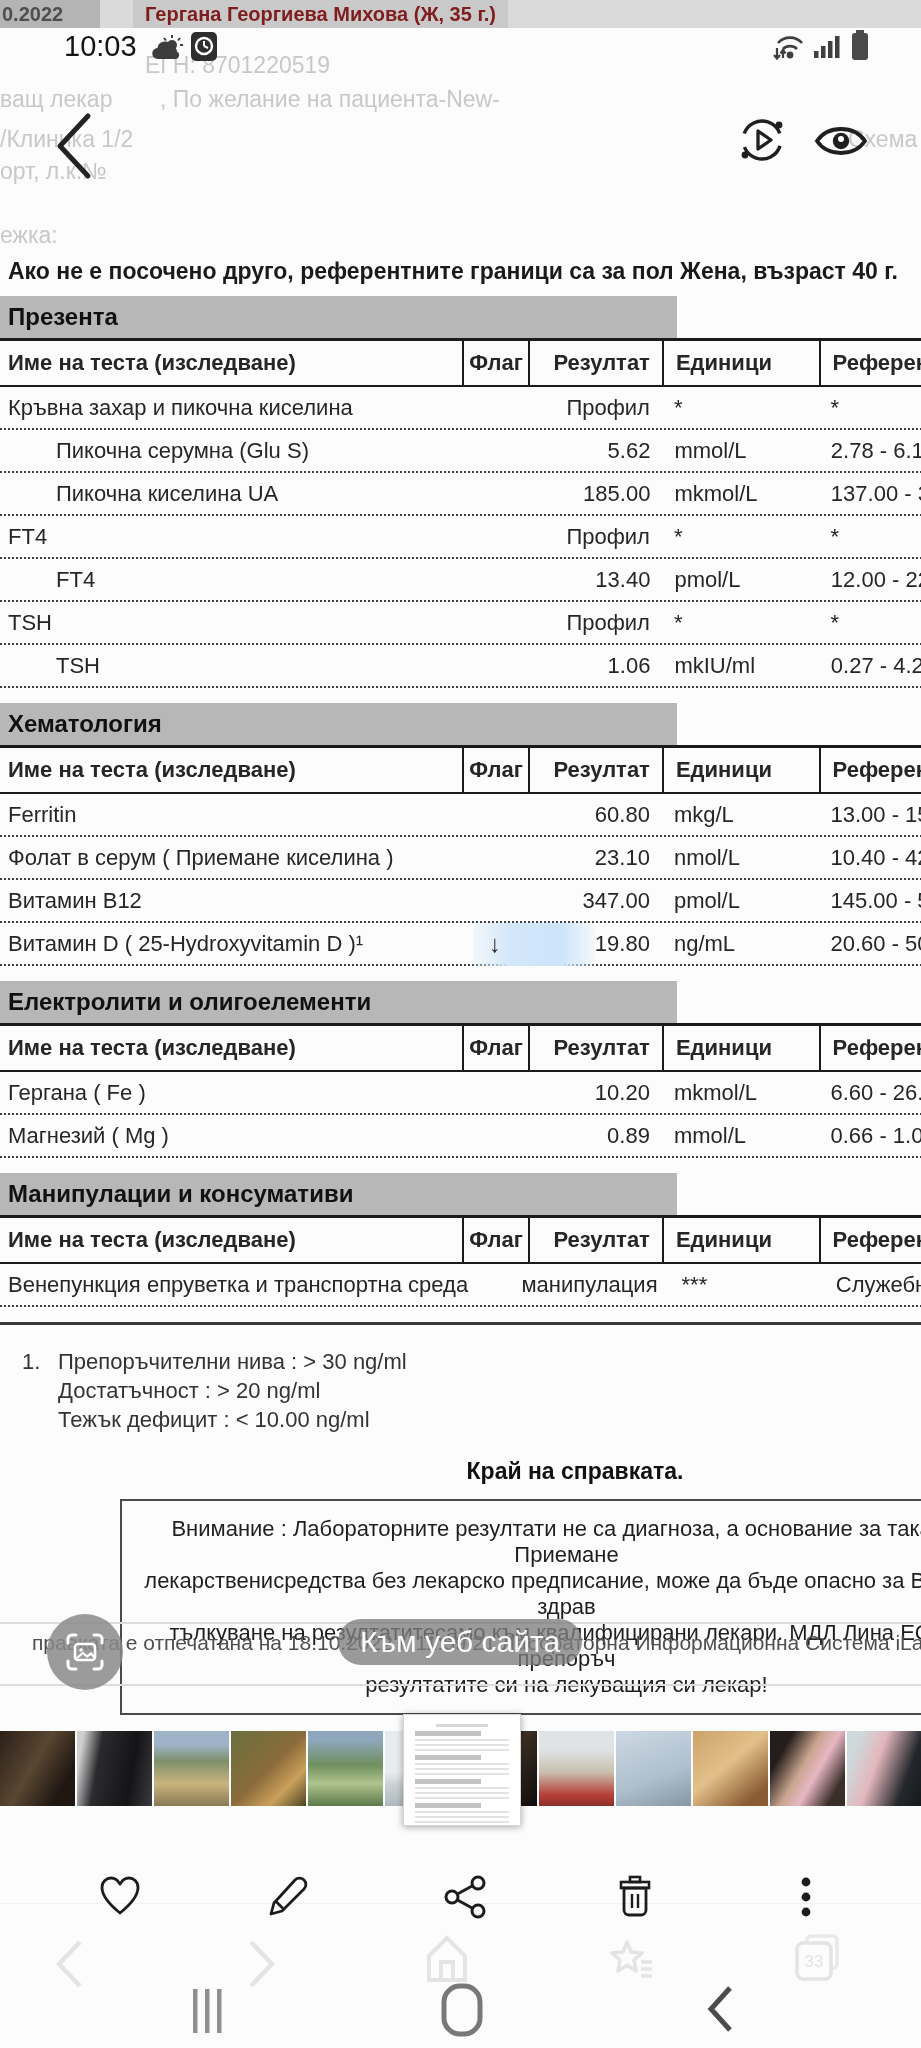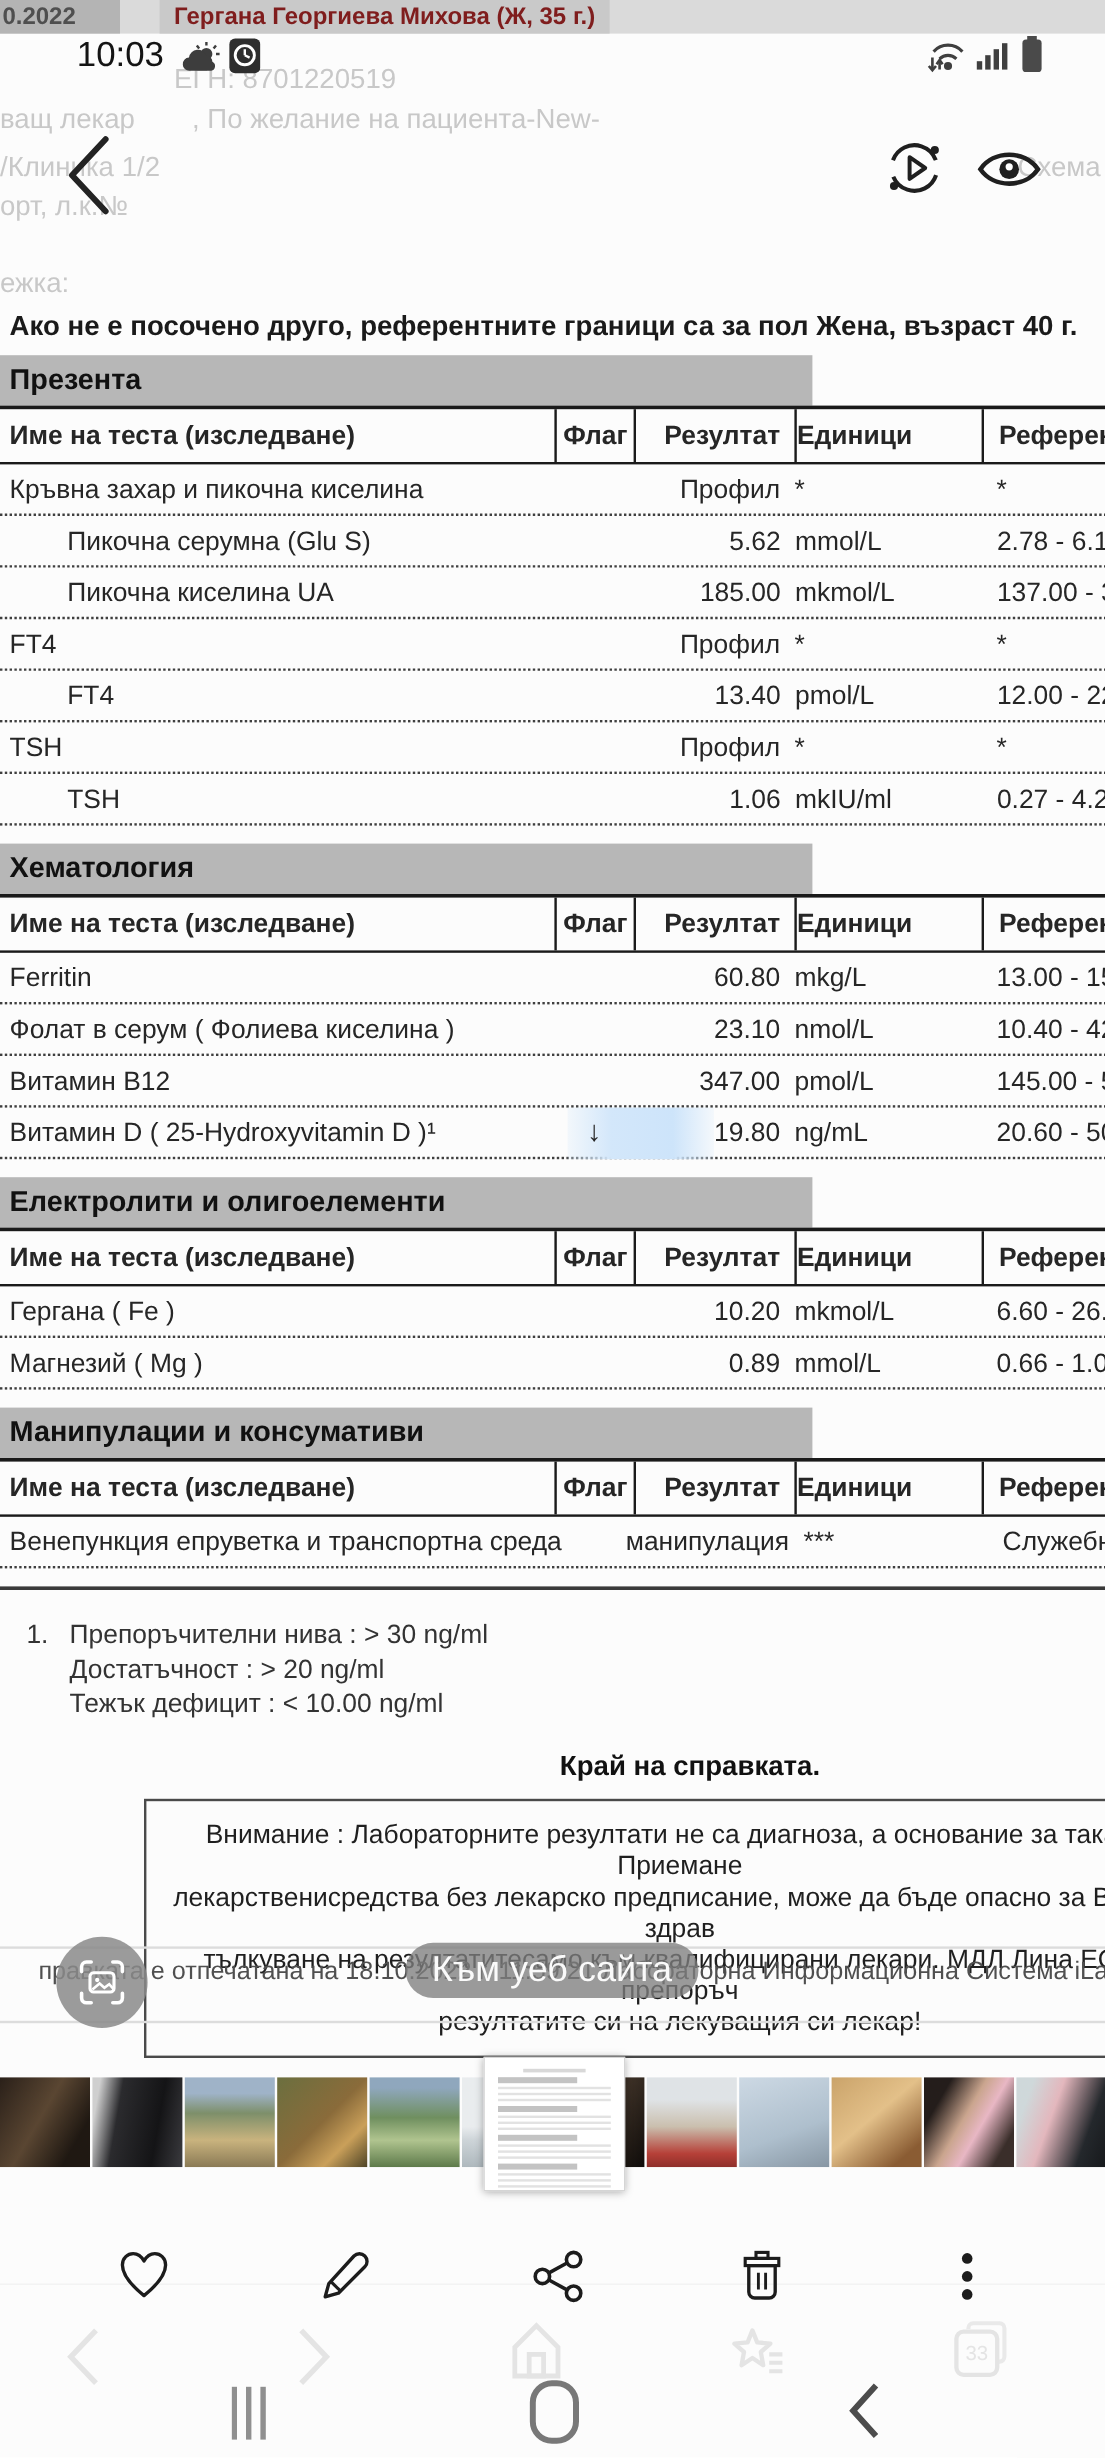--- a/index.html
+++ b/index.html
@@ -21,21 +21,21 @@
   .sec-bar{height:42px;background:#b7b7b7;width:677px;font-weight:bold;font-size:24px;
            color:#111;line-height:42px;padding-left:8px;box-sizing:border-box;white-space:nowrap;}
   .thead{display:flex;height:44px;border-top:3px solid #1a1a1a;border-bottom:2px solid #1a1a1a;
          font-weight:bold;font-size:22px;}
   .thead .c{border-left:2px solid #1a1a1a;}
   .thead .c:first-child{border-left:none;}
   .c{box-sizing:border-box;display:flex;align-items:center;white-space:nowrap;height:100%;}
   .c.name{width:473px;padding-left:8px;}
   .c.flag{width:67px;justify-content:center;}
   .c.res{width:137px;justify-content:flex-end;padding-right:12px;}
-  .c.uni{width:160px;}
+  .c.uni{width:160px;padding-left:12px;}
   .c.ref{width:339px;padding-left:12px;}
   .trow{display:flex;height:41px;border-bottom:2px dotted #3f3f3f;font-size:22px;position:relative;}
   .c.name.indent{padding-left:56px;}
   .section{margin-bottom:15px;}
   .hl{position:absolute;left:473px;top:0;bottom:-2px;width:122px;
       background:linear-gradient(90deg,rgba(213,232,250,.25),#d3e7fa 30%,#cde4fa 72%,rgba(213,232,250,.2));}
   .trow .c{position:relative;}
   .sep-line{border-top:3px solid #3a3a3a;margin-top:9px;}
   .foot{display:flex;margin-top:22px;font-size:22px;color:#333;line-height:29px;}
   .foot-idx{width:58px;padding-left:22px;box-sizing:border-box;}
@@ -220,21 +220,21 @@
             <div class="c ref">Референтни</div>
           </div>
           <div class="trow">
             <div class="c name">Ferritin</div>
             <div class="c flag" style="font-size: 24px;"></div>
             <div class="c res">60.80</div>
             <div class="c uni">mkg/L</div>
             <div class="c ref">13.00 - 150.0</div>
           </div>
           <div class="trow">
-            <div class="c name">Фолат в серум ( Фолиева киселина )</div>
+            <div class="c name">Фолат в серум ( Приемане киселина )</div>
             <div class="c flag" style="font-size: 24px;"></div>
             <div class="c res">23.10</div>
             <div class="c uni">nmol/L</div>
             <div class="c ref">10.40 - 42.40</div>
           </div>
           <div class="trow">
             <div class="c name">Витамин B12</div>
             <div class="c flag" style="font-size: 24px;"></div>
             <div class="c res">347.00</div>
             <div class="c uni">pmol/L</div>

